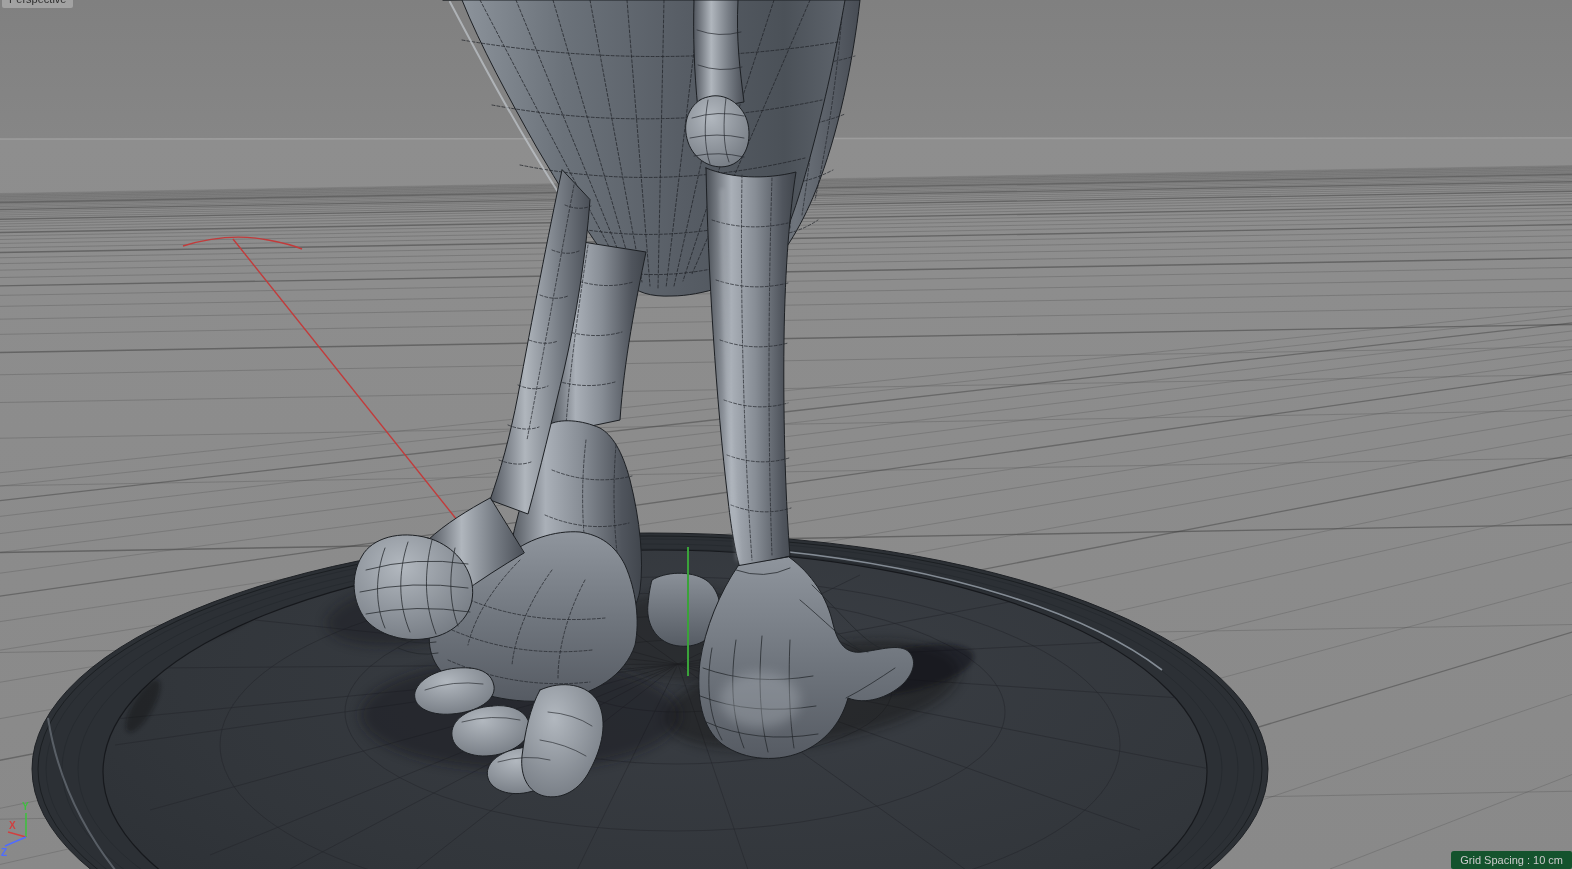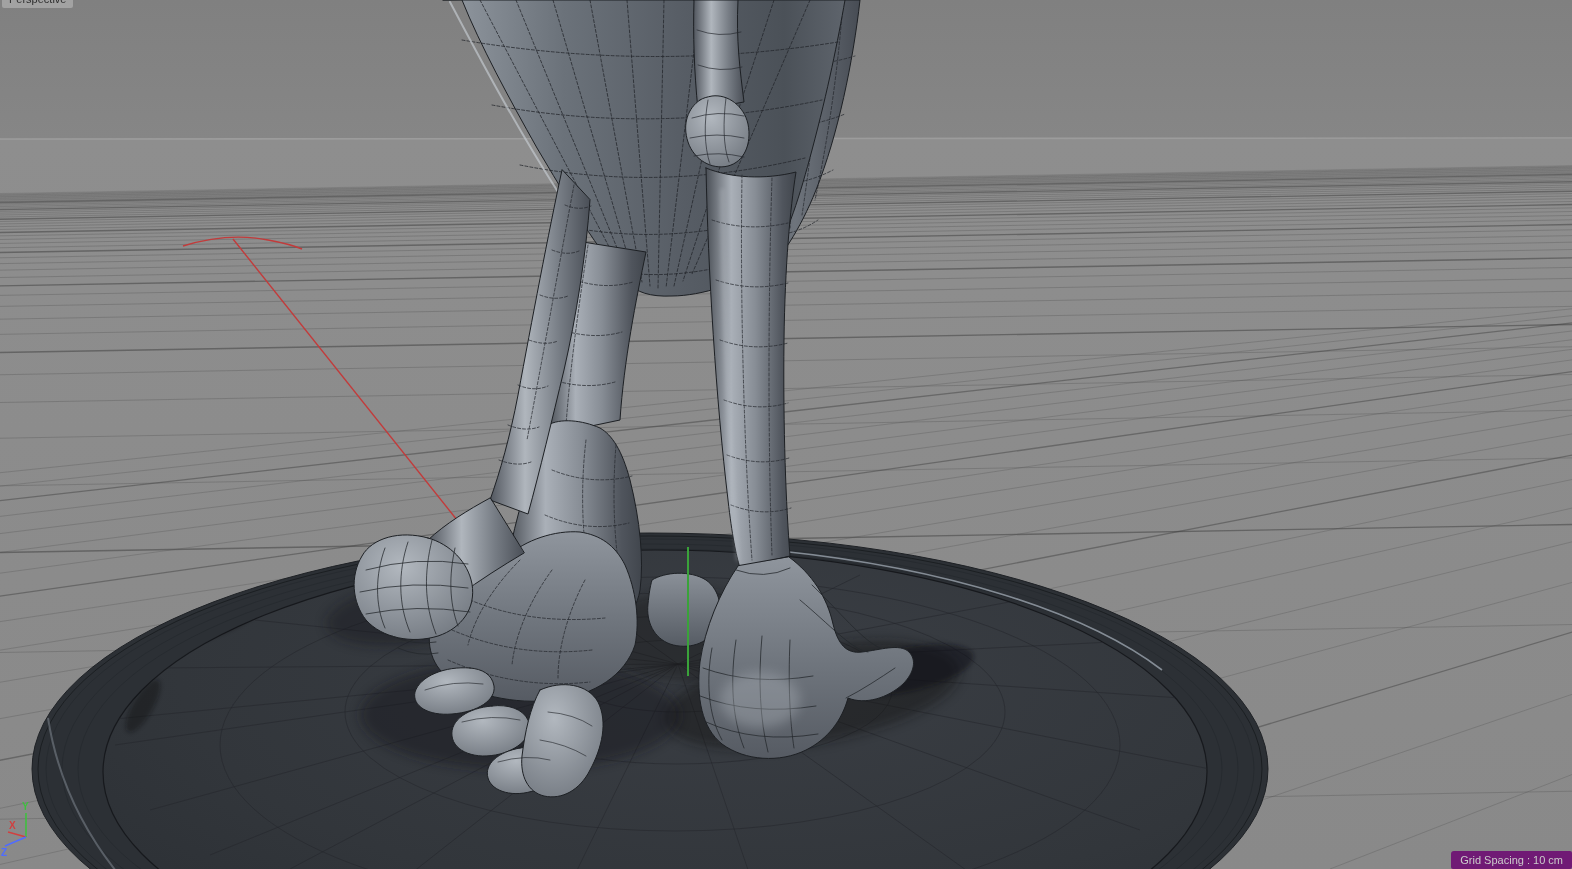--- a/index.html
+++ b/index.html
@@ -1,21 +1,21 @@
 <!DOCTYPE html>
 <html><head>
 <meta charset="utf-8">
 <style>
   html,body{margin:0;padding:0;width:1572px;height:869px;overflow:hidden;
     background:#838383;font-family:"Liberation Sans", sans-serif;}
   .viewport{position:relative;width:1572px;height:869px;overflow:hidden;}
   svg{position:absolute;left:0;top:0;display:block;}
   .chip{position:absolute;font-size:11px;line-height:14px;padding:2px 7px;border-radius:2px;white-space:nowrap;}
   .chip-top{left:2px;top:-10px;background:rgba(205,205,205,.45);color:#2e2e2e;}
-  .chip-br{right:0;bottom:0;background:#701a75;color:#cbcbcb;border-top-left-radius:3px;padding:2px 9px;}
+  .chip-br{right:0;bottom:0;background:#14532d;color:#cbcbcb;border-top-left-radius:3px;padding:2px 9px;}
 </style>
 </head>
 <body>
 
 <div class="viewport">
 <svg width="1572" height="869" viewBox="0 0 1572 869">
   <defs>
     <linearGradient id="skyG" x1="0" y1="0" x2="0" y2="1">
       <stop offset="0" stop-color="#808080"></stop>
           <stop offset="1" stop-color="#868686"></stop>

